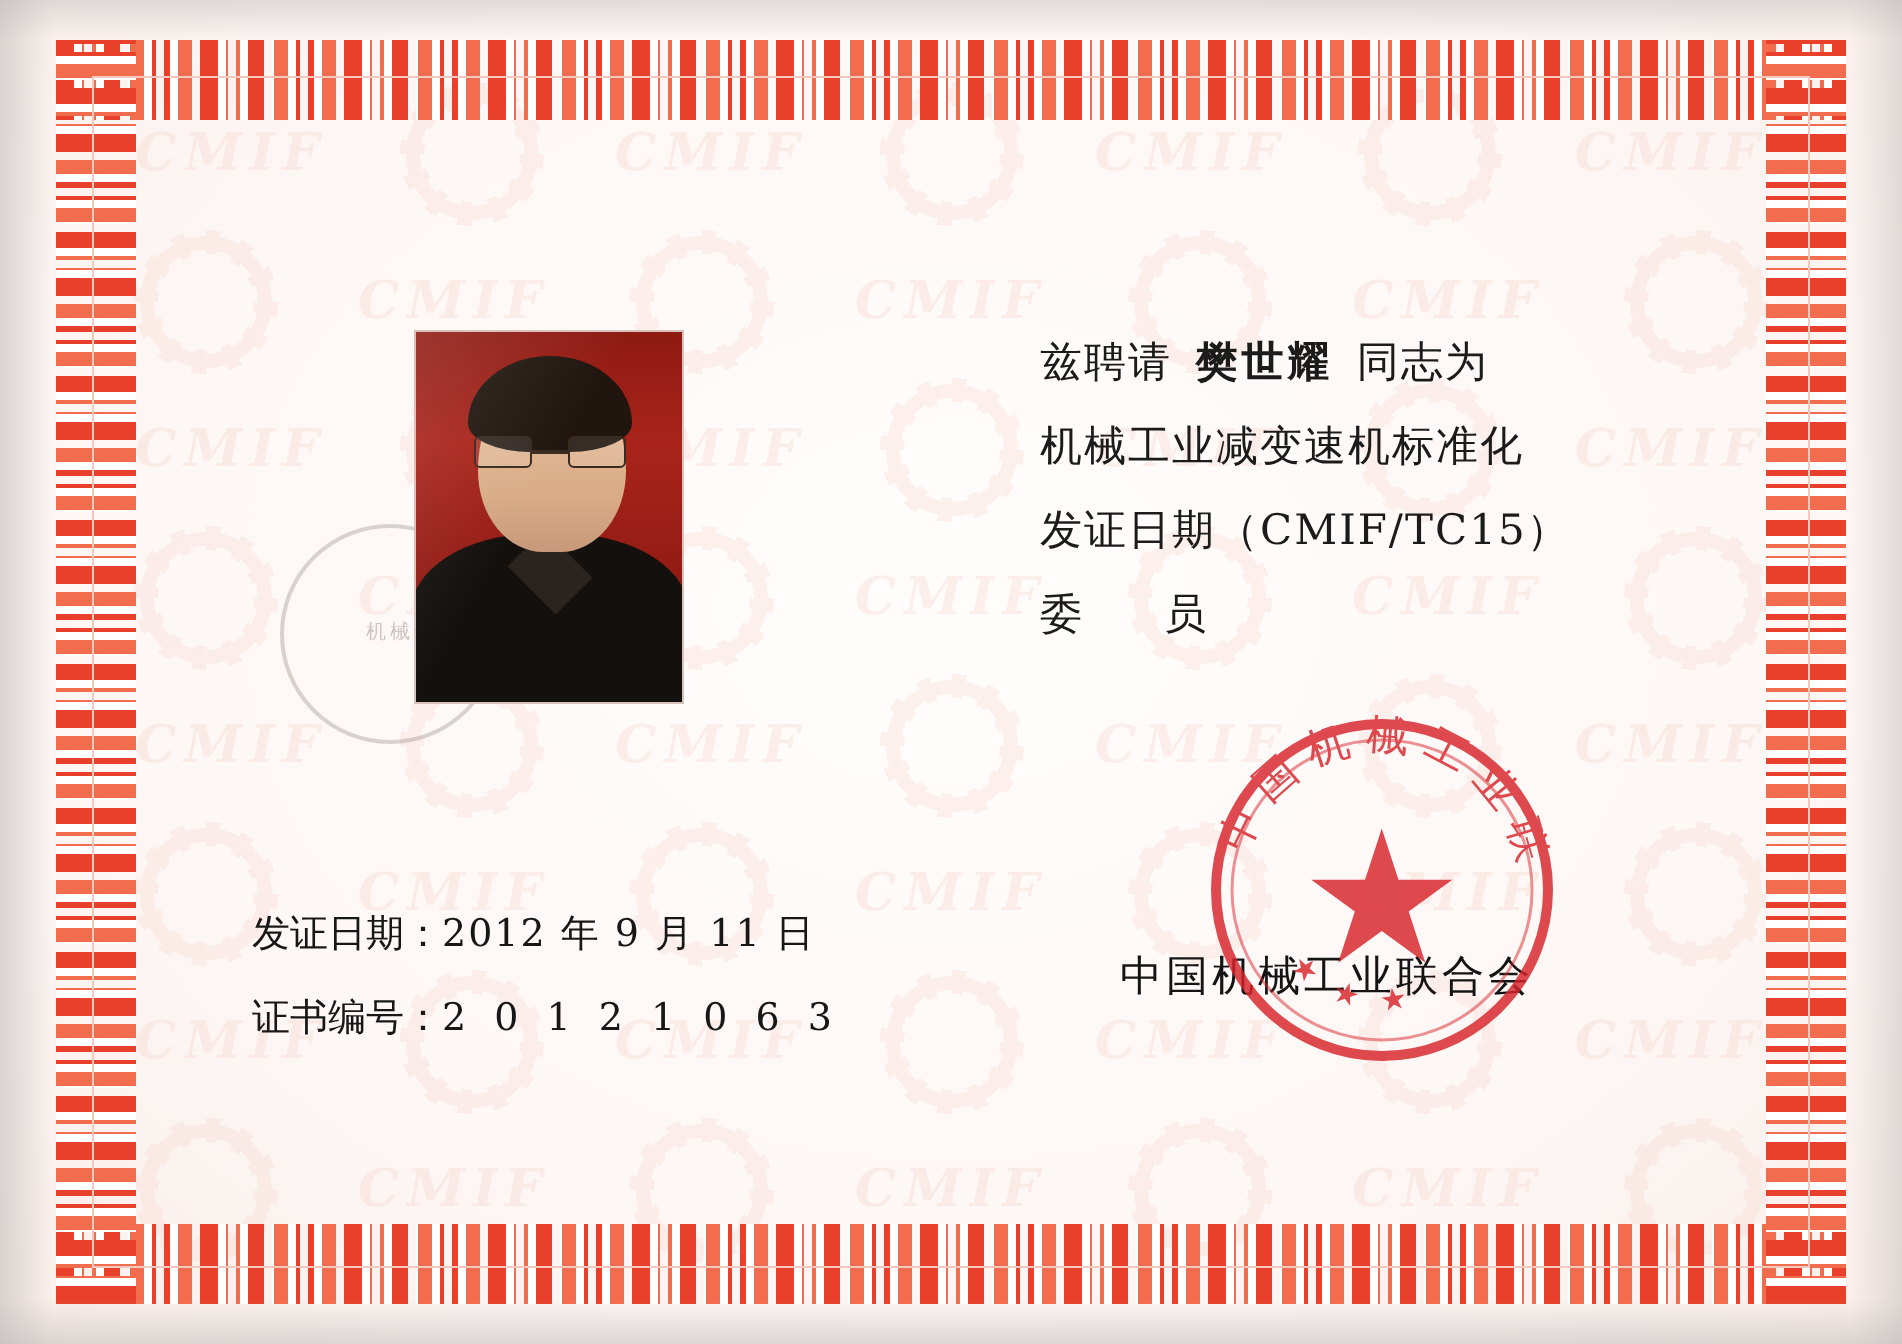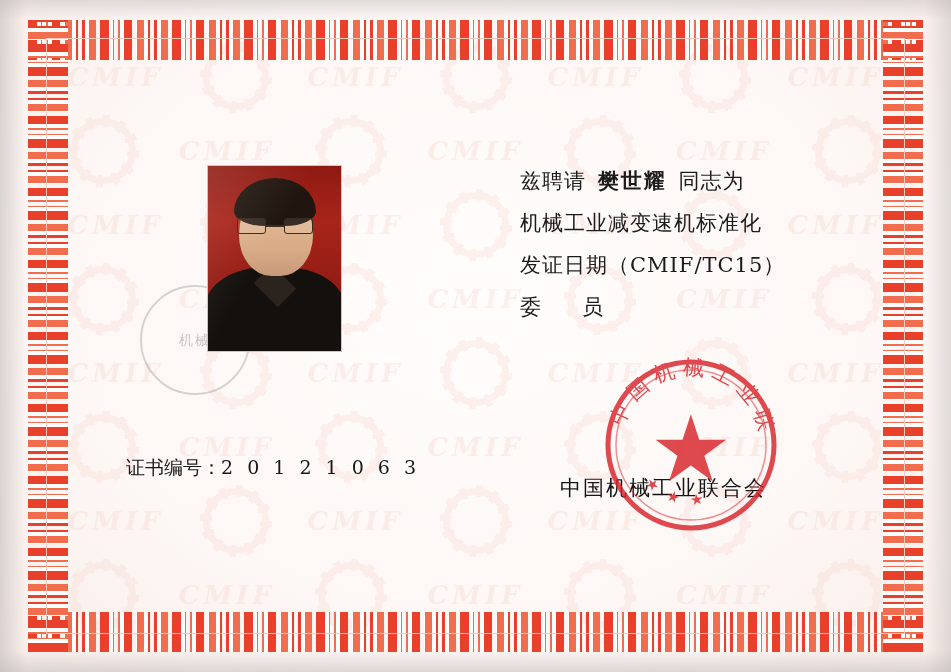--- a/index.html
+++ b/index.html
@@ -223,28 +223,28 @@
   .photo-sheen {
     position: absolute;
     inset: 0;
     background: linear-gradient(120deg, rgba(255,255,255,0.12) 0%, rgba(255,255,255,0) 45%);
   }
 
   
   .emboss-seal {
     position: absolute;
     left: 140px;
-    top: 285px;
+    top: 262px;
     width: 106px;
     height: 106px;
     border-radius: 50%;
     border: 2px solid rgba(120,110,105,0.28);
     color: rgba(110,100,95,0.35);
     font-family: "DejaVu Sans", sans-serif;
-    font-size: 14px;
+    font-size: 10px;
     text-align: center;
     line-height: 106px;
     letter-spacing: 2px;
   }
 
   
   .appointment {
     position: absolute;
     left: 520px;
     top: 160px;
@@ -435,20 +435,23 @@
       <span>兹聘请</span>
       <span class="name">樊世耀</span>
       <span>同志为</span>
     </div>
     <div class="appoint-line">机械工业减变速机标准化</div>
     <div class="appoint-line">发证日期（CMIF/TC15）</div>
     <div class="appoint-line last">委　员</div>
   </div>
 
   <div class="issue-block">
+    <div class="issue-row">
+      <span>发证日期：</span><span class="val">2012 年 9 月 11 日</span>
+    </div>
     <div class="issue-row">
       <span>证书编号：</span><span class="cert-no">2 0 1 2 1 0 6 3</span>
     </div>
   </div>
 
   <div class="issuer">中国机械工业联合会</div>
 
   <div class="stamp">
     <svg width="186" height="186" viewBox="0 0 186 186" aria-hidden="true">
       <defs>

